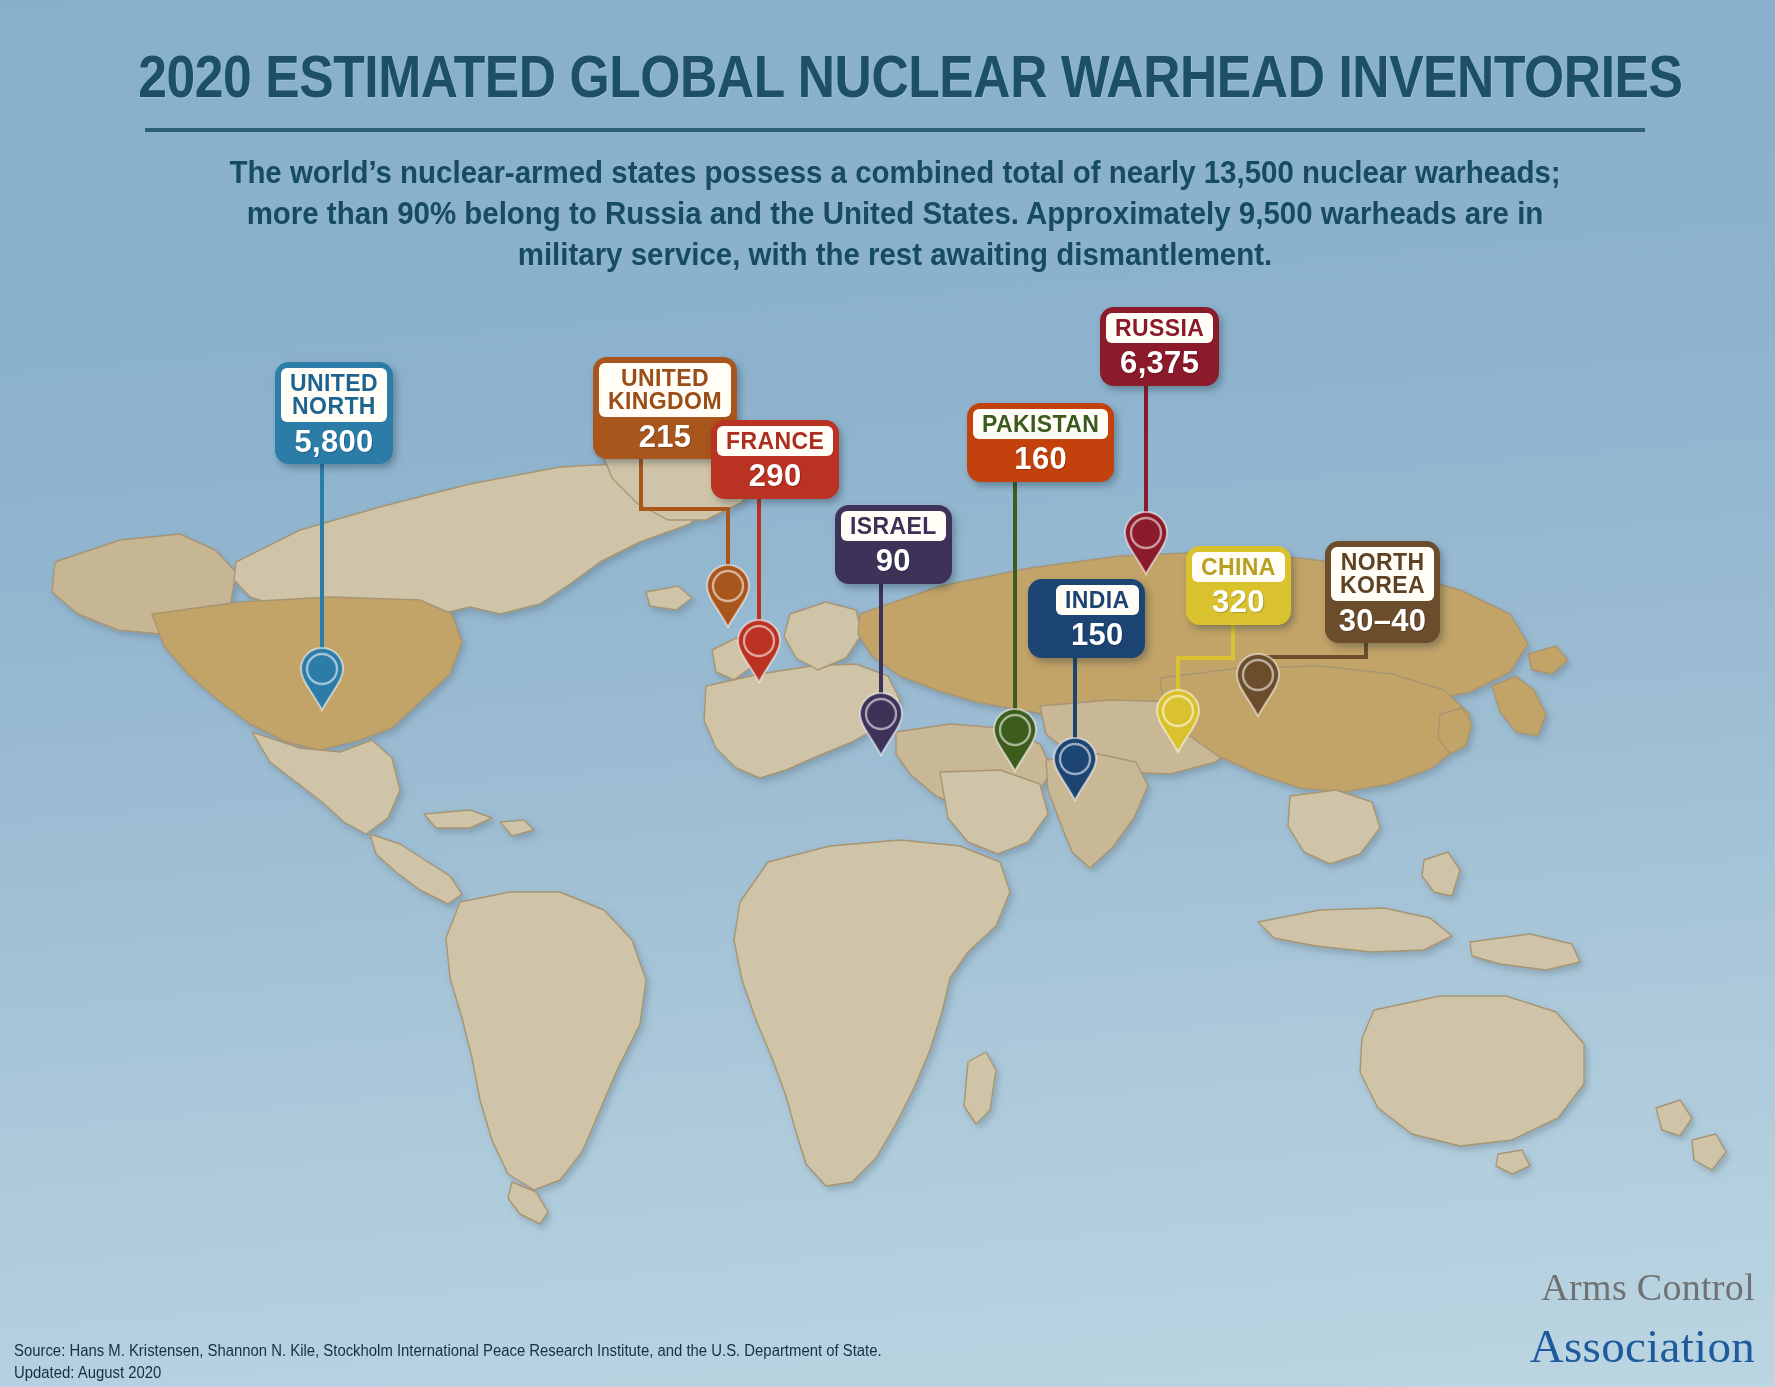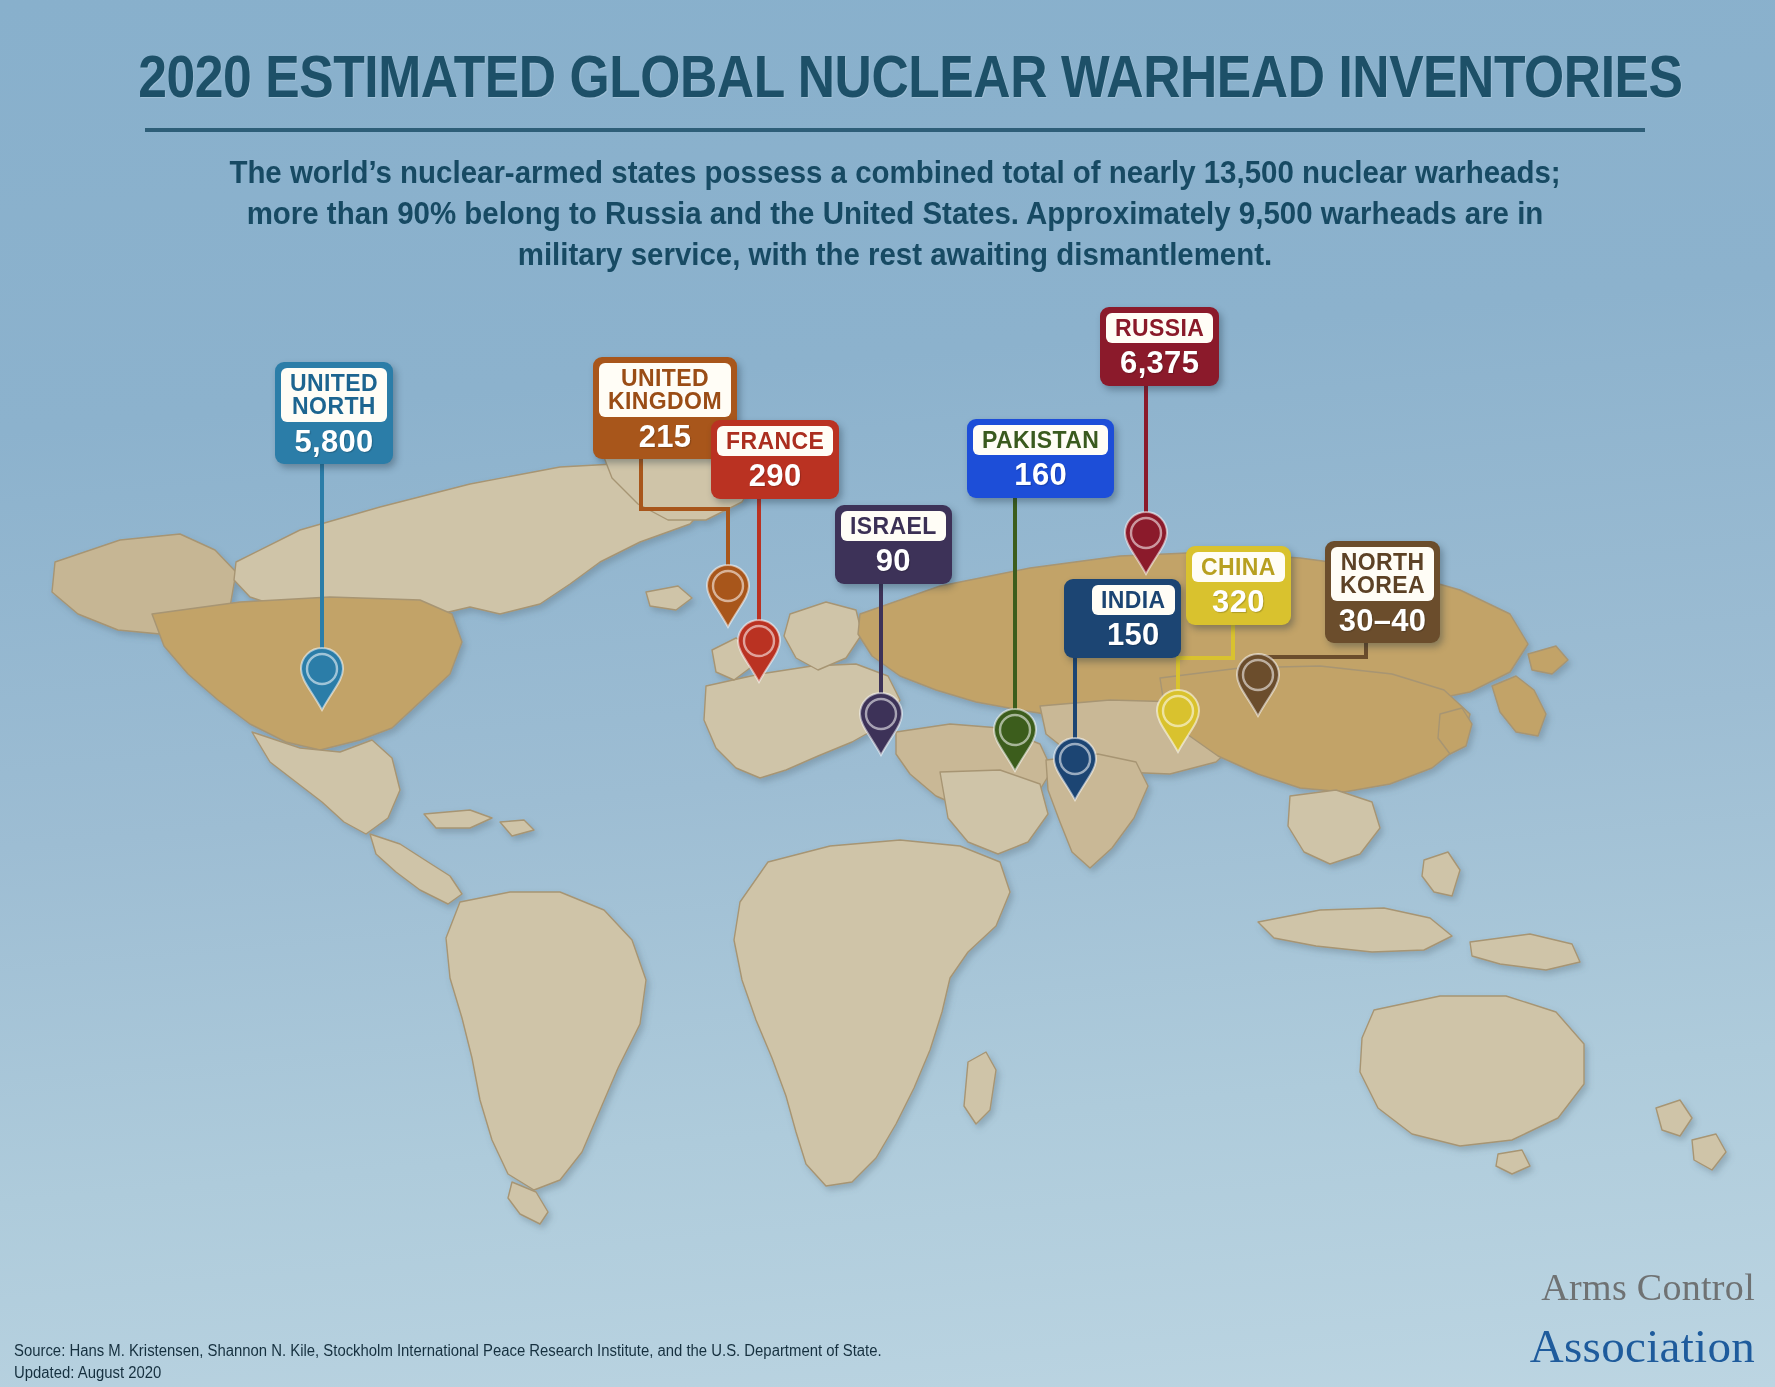--- a/index.html
+++ b/index.html
@@ -37,21 +37,21 @@
     font-weight: bold;
     color: #174a63;
     transform: scaleX(0.95);
   }
 
   
   #map-wrap { position: absolute; left: 0; top: 262px; width: 1775px; height: 1010px; }
   #map-svg { display: block; width: 1775px; height: 1010px; }
   .sign {
     position: absolute;
-    border-radius: 9px;
+    border-radius: 14px;
     padding: 6px 6px 4px 6px;
     box-shadow: 3px 4px 7px rgba(20,40,55,0.34);
     text-align: center;
     z-index: 6;
   }
   .sign-inner {
     background: #fffdf6;
     border-radius: 6px;
     padding: 4px 9px 3px;
     font-weight: bold;
@@ -212,32 +212,32 @@
       <div class="sign-inner" style="color: rgb(59, 48, 85);">ISRAEL</div>
       <div class="sign-value">90</div>
     </div>
     <div class="stem" style="left: 1013px; top: 477px; height: 258px; background: rgb(60, 93, 28);"></div>
     <div class="pin" style="left: 992px; top: 707px;">
       <svg width="46" height="66" viewBox="0 0 46 66">
         <path d="M23 2 C11.4 2 2 11.4 2 23 C2 34 12 44 23 64 C34 44 44 34 44 23 C44 11.4 34.6 2 23 2 Z" fill="#3c5d1c" stroke="rgba(255,255,255,0.55)" stroke-width="2"></path>
         <circle cx="23" cy="23" r="15" fill="none" stroke="rgba(255,255,255,0.55)" stroke-width="2.4"></circle>
       </svg>
     </div>
-    <div class="sign" style="left: 967px; top: 419px; background: #1d4ed8;">
+    <div class="sign" style="left: 967px; top: 403px; background: #c2410c;">
       <div class="sign-inner" style="color: rgb(58, 90, 30);">PAKISTAN</div>
       <div class="sign-value">160</div>
     </div>
     <div class="stem" style="left: 1073px; top: 637px; height: 127px; background: rgb(28, 69, 115);"></div>
     <div class="pin" style="left: 1052px; top: 736px;">
       <svg width="46" height="66" viewBox="0 0 46 66">
         <path d="M23 2 C11.4 2 2 11.4 2 23 C2 34 12 44 23 64 C34 44 44 34 44 23 C44 11.4 34.6 2 23 2 Z" fill="#1c4573" stroke="rgba(255,255,255,0.55)" stroke-width="2"></path>
         <circle cx="23" cy="23" r="15" fill="none" stroke="rgba(255,255,255,0.55)" stroke-width="2.4"></circle>
       </svg>
     </div>
-    <div class="sign" style="left: 1064px; top: 579px; background: rgb(28, 69, 115); padding-left: 28px;">
+    <div class="sign" style="left: 1028px; top: 579px; background: rgb(28, 69, 115); padding-left: 28px;">
       <div class="sign-inner" style="color: rgb(28, 69, 115);">INDIA</div>
       <div class="sign-value">150</div>
     </div>
     <div class="stem" style="left: 1144px; top: 365px; height: 174px; background: rgb(139, 26, 43);"></div>
     <div class="pin" style="left: 1123px; top: 510px;">
       <svg width="46" height="66" viewBox="0 0 46 66">
         <path d="M23 2 C11.4 2 2 11.4 2 23 C2 34 12 44 23 64 C34 44 44 34 44 23 C44 11.4 34.6 2 23 2 Z" fill="#8b1a2b" stroke="rgba(255,255,255,0.55)" stroke-width="2"></path>
         <circle cx="23" cy="23" r="15" fill="none" stroke="rgba(255,255,255,0.55)" stroke-width="2.4"></circle>
       </svg>
     </div>

